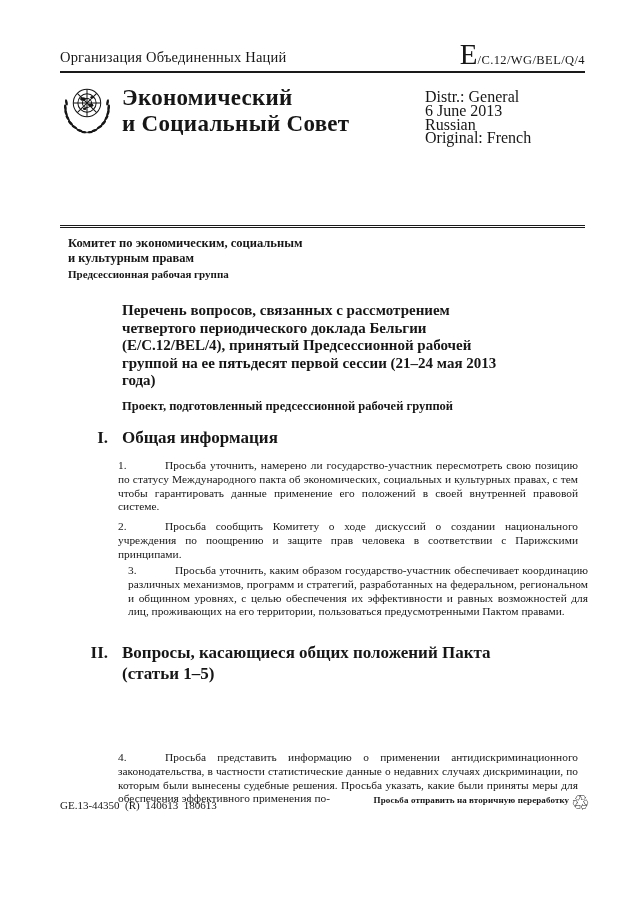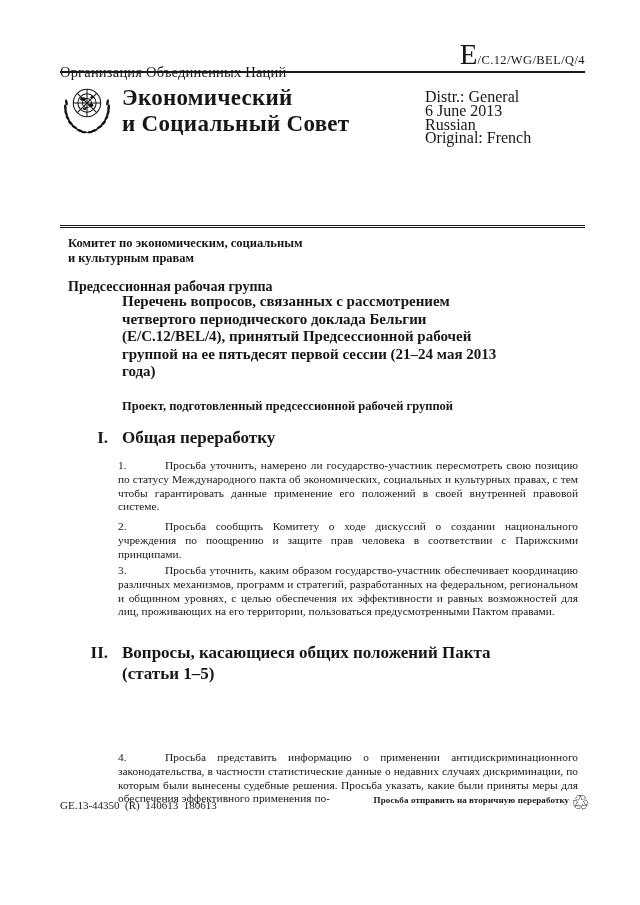--- a/index.html
+++ b/index.html
@@ -7,54 +7,54 @@
     position:relative;
     width:640px;height:905px;
     background:#ffffff;
     font-family:"Liberation Serif","DejaVu Serif",serif;
     color:#161616;
     overflow:hidden;
   }
   .abs{position:absolute;}
 
   
-  .org-name{left:60px;top:64px;font-size:14.5px;letter-spacing:.2px;}
+  .org-name{left:60px;top:49px;font-size:14.5px;letter-spacing:.2px;}
   .doc-symbol{right:55px;top:40px;display:flex;align-items:baseline;}
   .doc-symbol .bigE{font-size:29px;line-height:29px;}
   .doc-symbol .rest{font-size:12.5px;letter-spacing:.4px;}
   .rule-thin{left:60px;right:55px;top:71px;height:0;border-top:2px solid #1a1a1a;}
 
   
   .emblem{left:58px;top:79px;width:58px;height:56px;}
   .council{left:122px;top:85px;font-size:23px;font-weight:bold;line-height:26px;letter-spacing:.3px;}
   .distr{left:425px;top:90px;font-size:16px;line-height:13.8px;}
 
   .rule-thick{left:60px;right:55px;top:225px;height:0;border-top:3px double #1a1a1a;}
 
   
   .committee{left:68px;top:236px;font-weight:bold;font-size:12.5px;line-height:15px;}
-  .committee .subgroup{font-size:14px;margin-top:13px;}
+  .committee .subgroup{font-size:11px;margin-top:1px;}
 
   
-  .doc-title{left:122px;top:293px;width:392px;font-weight:bold;font-size:15px;line-height:17.6px;}
+  .doc-title{left:122px;top:302px;width:392px;font-weight:bold;font-size:15px;line-height:17.6px;}
   .doc-subtitle{left:122px;top:399px;width:440px;font-weight:bold;font-size:12.5px;}
 
   
   .sec-num{font-weight:bold;font-size:17px;width:48px;text-align:right;display:inline-block;}
   .sec-head-text{font-weight:bold;font-size:17px;line-height:20.5px;}
   .h1-text{left:122px;top:428px;}
   .h2-num{left:60px;top:643px;}
   .h2-text{left:122px;top:643px;width:430px;}
   .subhead{left:122px;top:698px;font-weight:bold;font-size:12.5px;}
 
   
   .para{left:118px;width:460px;font-size:11.4px;line-height:13.8px;text-align:justify;}
   .p1{top:459px;}
   .p2{top:520px;}
-  .p3{top:564px;}
+  .p3{top:564px;margin-left:10px;}
   .p4{top:719px;margin-top:32px;}
   .pnum{display:inline-block;width:47px;}
 
   
   .footer-left{left:60px;top:799px;font-size:11px;white-space:pre;}
   .footer-right{right:50px;top:795px;display:flex;align-items:flex-start;}
   .recycle-note{font-weight:bold;font-size:9px;letter-spacing:.1px;}
   .recycle-glyph{font-family:"DejaVu Sans",sans-serif;font-size:21px;line-height:21px;margin-left:2px;position:relative;top:-2px;}
 </style>
 </head>
@@ -119,21 +119,21 @@
   <div class="abs committee">
     <div>Комитет по экономическим, социальным</div>
     <div>и культурным правам</div>
     <div class="subgroup">Предсессионная рабочая группа</div>
   </div>
 
   <div class="abs doc-title">Перечень вопросов, связанных с рассмотрением четвертого периодического доклада Бельгии (E/C.12/BEL/4), принятый Предсессионной рабочей группой на ее пятьдесят первой сессии (21–24 мая 2013 года)</div>
   <div class="abs doc-subtitle">Проект, подготовленный предсессионной рабочей группой</div>
 
   <div class="abs sec-num h2-num" style="top:428px">I.</div>
-  <div class="abs sec-head-text h1-text">Общая переработку</div>
+  <div class="abs sec-head-text h1-text">Общая информация</div>
 
   <div class="abs para p1">
     <span class="pnum">1.</span><span>Просьба уточнить, намерено ли государство-участник пересмотреть свою позицию по статусу Международного пакта об экономических, социальных и культурных правах, с тем чтобы гарантировать данные применение его положений в своей внутренней правовой системе.</span>
   </div>
 
   <div class="abs para p2">
     <span class="pnum">2.</span><span>Просьба сообщить Комитету о ходе дискуссий о создании национального учреждения по поощрению и защите прав человека в соответствии с Парижскими принципами.</span>
   </div>
 
   <div class="abs para p3">

